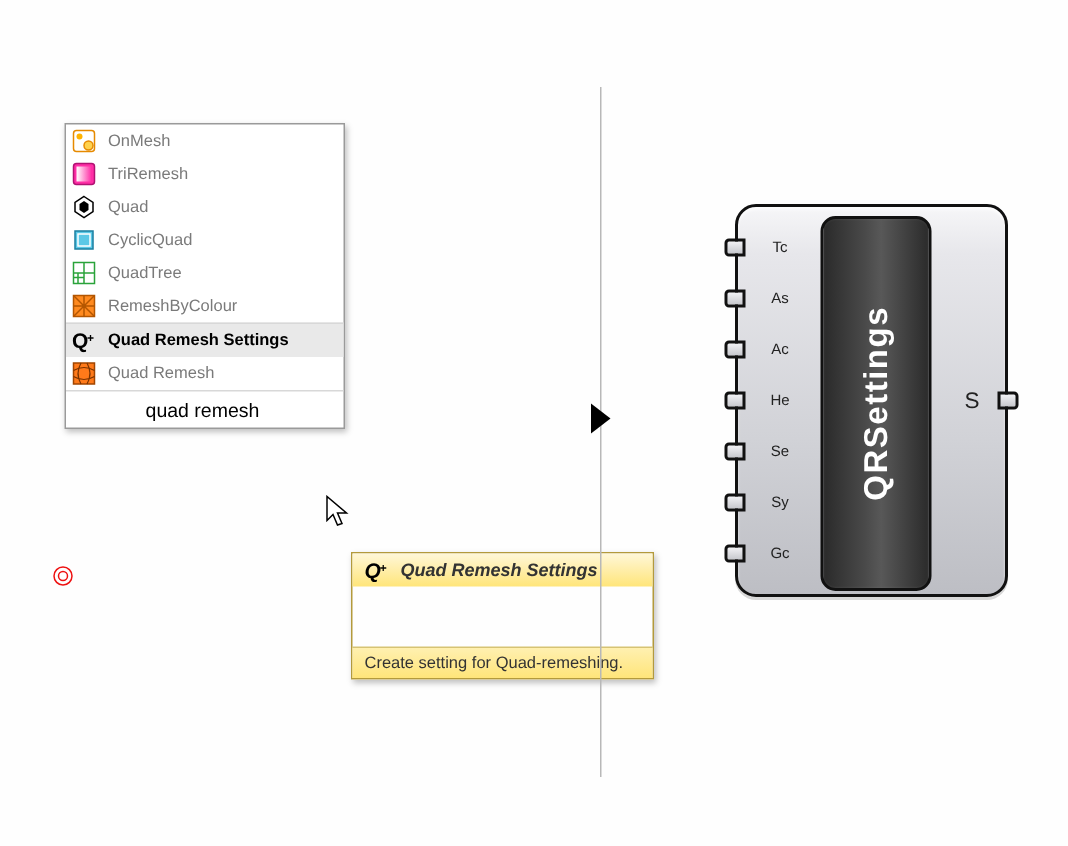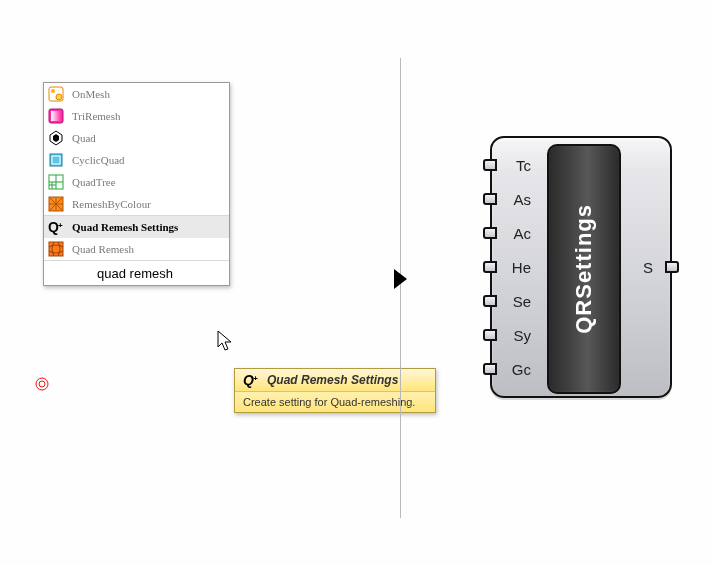--- a/index.html
+++ b/index.html
@@ -30,21 +30,20 @@
     align-items: center;
     height: 22px;
     padding: 0 6px 0 4px;
     gap: 8px;
     cursor: default;
   }
   .menu-item .label {
     font-size: 11px;
     color: #7a7a7a;
     white-space: nowrap;
-    font-family: Liberation Serif, serif;
   }
   .menu-item.sep {
     border-top: 1px solid #d8d8d8;
   }
   .menu-item.selected {
     background: #e9e9e9;
   }
   .menu-item.selected .label {
     color: #000;
     font-weight: 600;
@@ -112,20 +111,21 @@
     font-weight: bold;
     font-style: italic;
     font-size: 12px;
   }
   .tooltip-body {
     background: linear-gradient(#fff0b0, #ffe57a);
     padding: 4px 8px;
     font-size: 11px;
     color: #333;
     border-top: 1px solid #d6c374;
+    margin-top: 40px;
   }
 
   
   .vline {
     position: absolute;
     left: 400px;
     top: 58px;
     width: 0;
     height: 460px;
     border-left: 1px solid #b8b8b8;
@@ -192,24 +192,24 @@
   .port-left .pin {
     width: 10px; height: 8px;
     border-radius: 3px 0 0 3px;
     background: linear-gradient(#f2f2f5, #c7c8cd);
     border: 2px solid #111;
     display: flex;
     align-items: center;
   }
   .port-left .lbl {
     margin-left: 12px;
-    font-size: 15px;
+    font-size: 10px;
     color: #222;
     width: 22px;
-    text-align: right;
+    text-align: center;
   }
 
   
   .ports-right {
     position: absolute;
     right: -9px;
     top: 120px;
   }
   .port-right {
     display: flex;

